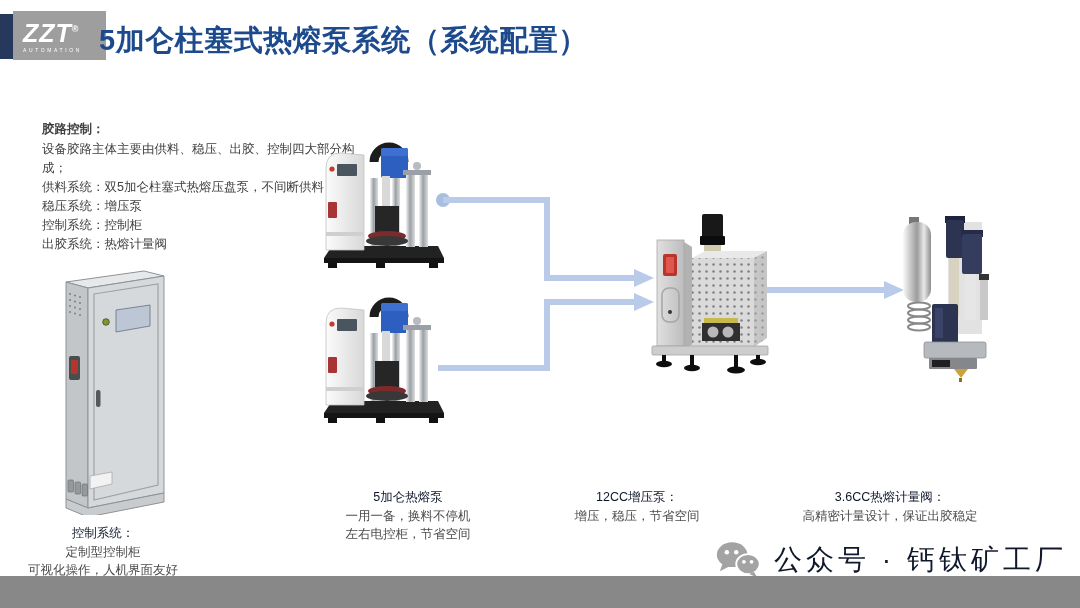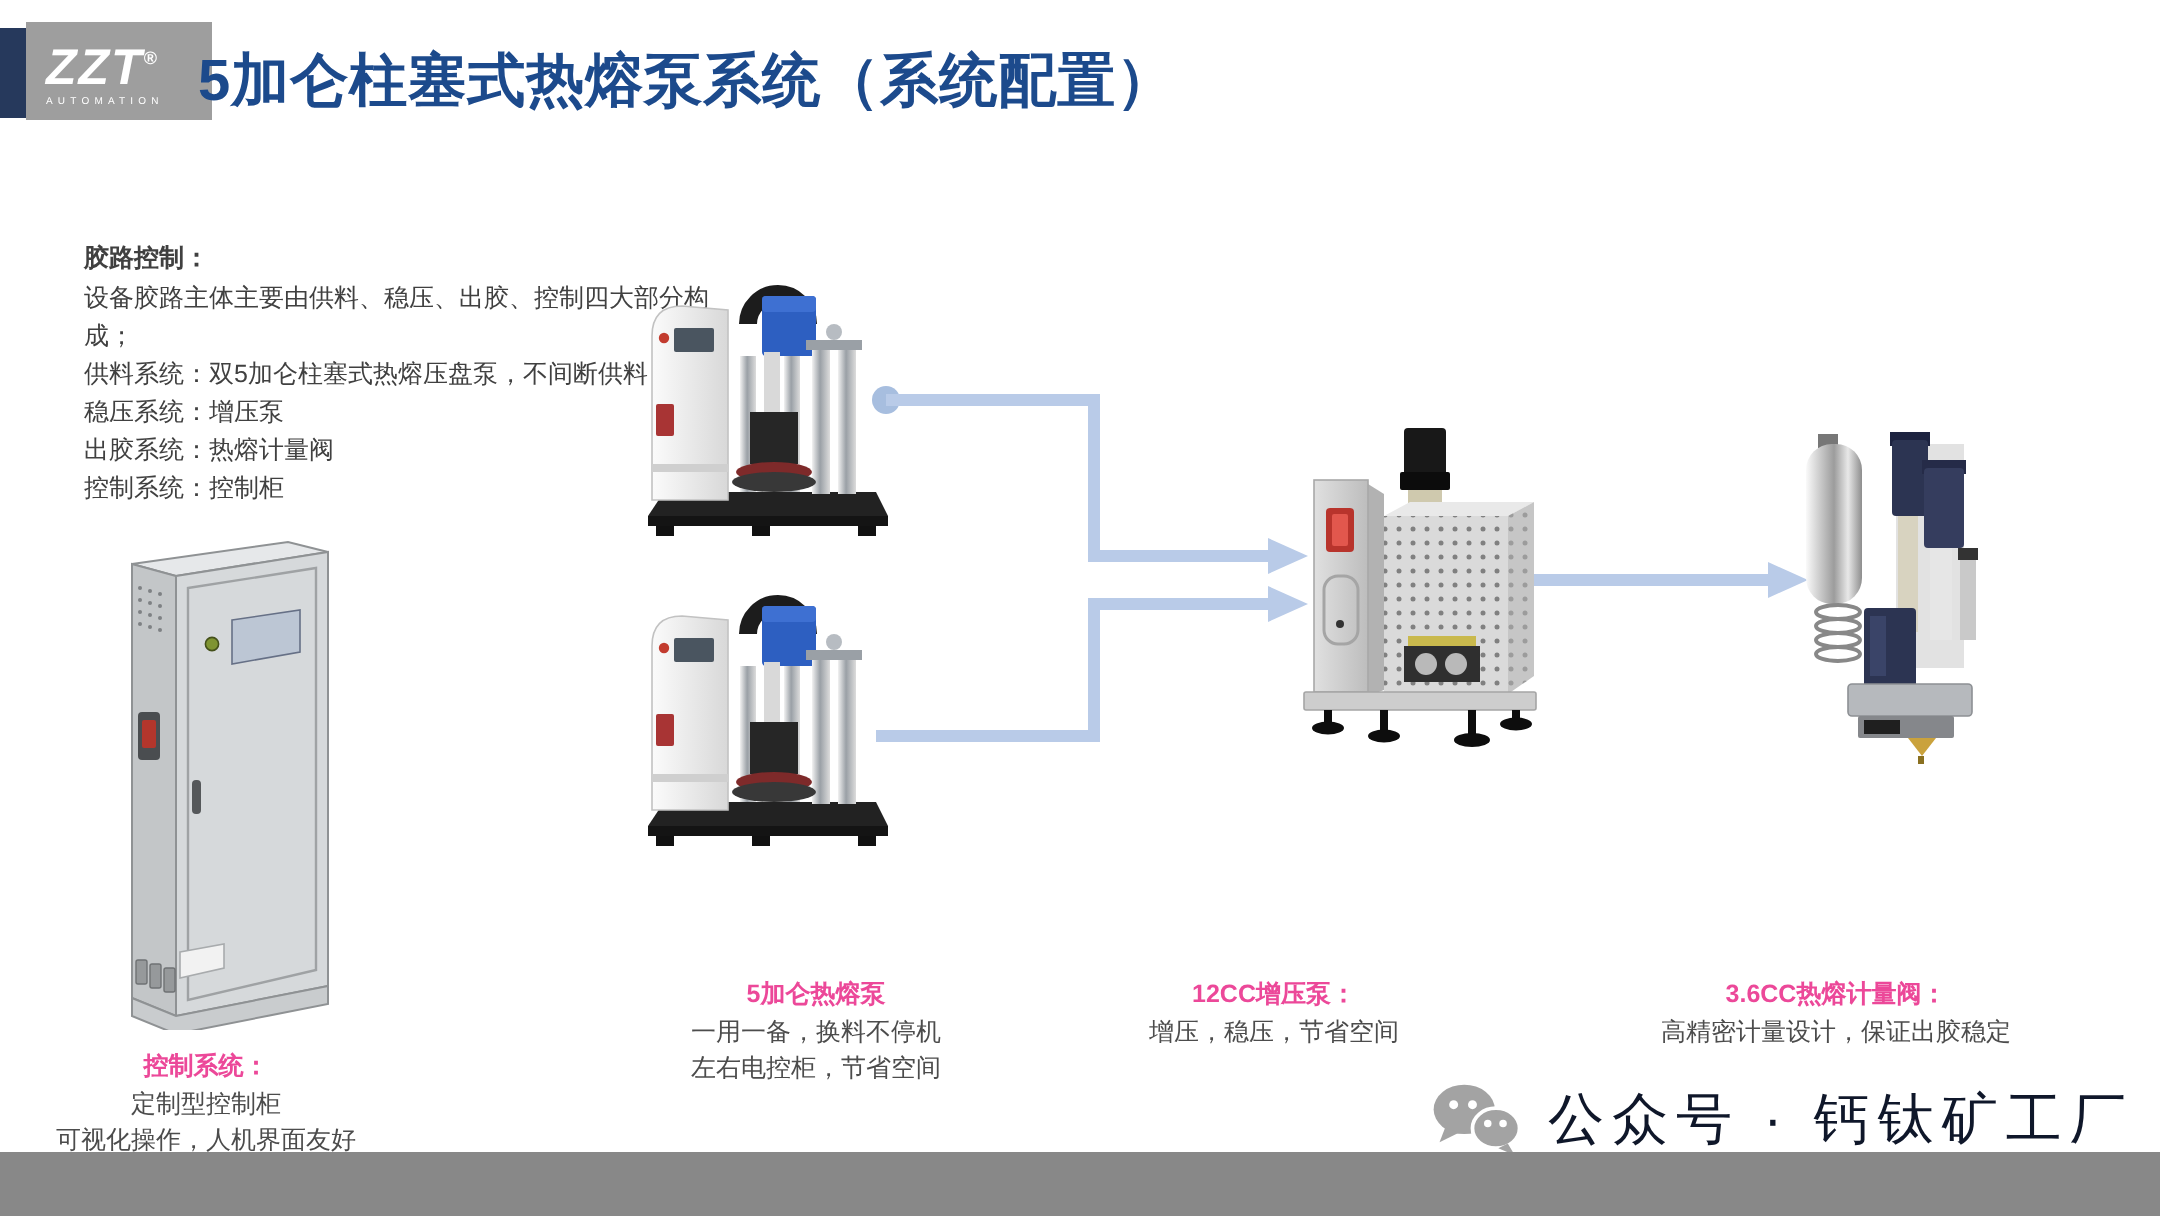--- a/index.html
+++ b/index.html
@@ -20,21 +20,21 @@
   
   .description{position:absolute;left:42px;top:120px;width:320px;font-size:12.5px;line-height:19px;color:#404040;line-break:anywhere;}
   .description .desc-heading{font-weight:bold;margin:0 0 1px 0;}
   .description p{margin:0;}
   
   .fig{position:absolute;}
   .fig svg{display:block;width:100%;height:100%;}
   .arrows{position:absolute;left:0;top:0;width:1080px;height:608px;pointer-events:none;}
   
   .caption{position:absolute;width:190px;text-align:center;font-size:12.5px;line-height:18.5px;color:#4c4c4c;}
-  .caption .cap-title{font-weight:bold;color:#ec4899;}
+  .caption .cap-title{font-weight:normal;color:#0f172a;}
   
   .watermark{position:absolute;left:714px;top:540px;display:flex;align-items:center;}
   .wechat-icon{width:48px;height:40px;margin-right:12px;}
   .watermark-text{font-size:28px;color:#0f172a;letter-spacing:4px;white-space:nowrap;}
   .brand-line{position:absolute;left:856px;top:583px;font-size:11px;color:#8d9093;letter-spacing:1px;white-space:nowrap;}
   .brand-bar{position:absolute;left:1020px;top:583px;width:60px;height:14px;background:#1e4077;}
 </style>
 </head>
 <body>
 
@@ -45,22 +45,22 @@
     <div class="logo-text"><span>ZZT</span><sup>®</sup></div>
     <div class="logo-sub">AUTOMATION</div>
   </div>
   <h1 class="page-title">5加仑柱塞式热熔泵系统（系统配置）</h1>
 
   <section class="description">
     <p class="desc-heading">胶路控制：</p>
     <p>设备胶路主体主要由供料、稳压、出胶、控制四大部分构成；</p>
     <p>供料系统：双5加仑柱塞式热熔压盘泵，不间断供料</p>
     <p>稳压系统：增压泵</p>
+    <p>控制系统：控制柜</p>
     <p>出胶系统：热熔计量阀</p>
-    <p>控制系统：控制柜</p>
   </section>
 
   <svg width="0" height="0" style="position:absolute" aria-hidden="true">
     <defs>
       <linearGradient id="chrome" x1="0" y1="0" x2="1" y2="0">
         <stop offset="0" stop-color="#f2f2f2"></stop>
           <stop offset="0.45" stop-color="#9aa0a6"></stop>
           <stop offset="1" stop-color="#dcdcdc"></stop>
       </linearGradient>
       <linearGradient id="cab" x1="0" y1="0" x2="1" y2="0">
@@ -236,21 +236,21 @@
     <div class="cap-title">5加仑热熔泵</div>
     <div>一用一备，换料不停机</div>
     <div>左右电控柜，节省空间</div>
   </figcaption>
 
   <figcaption class="caption" style="left:542px;top:488px">
     <div class="cap-title">12CC增压泵：</div>
     <div>增压，稳压，节省空间</div>
   </figcaption>
 
-  <figcaption class="caption" style="left:823px;top:488px">
+  <figcaption class="caption" style="left:795px;top:488px">
     <div class="cap-title">3.6CC热熔计量阀：</div>
     <div>高精密计量设计，保证出胶稳定</div>
   </figcaption>
 
   <div class="watermark">
     <svg class="wechat-icon" viewBox="0 0 40 34">
       <ellipse cx="15" cy="12.5" rx="13" ry="10.5" fill="#a3a3a3"></ellipse>
       <polygon points="7,20 4.5,26.5 12.5,22.5" fill="#a3a3a3"></polygon>
       <circle cx="10.5" cy="10.5" r="1.9" fill="#fff"></circle>
       <circle cx="18.5" cy="10.5" r="1.9" fill="#fff"></circle>

